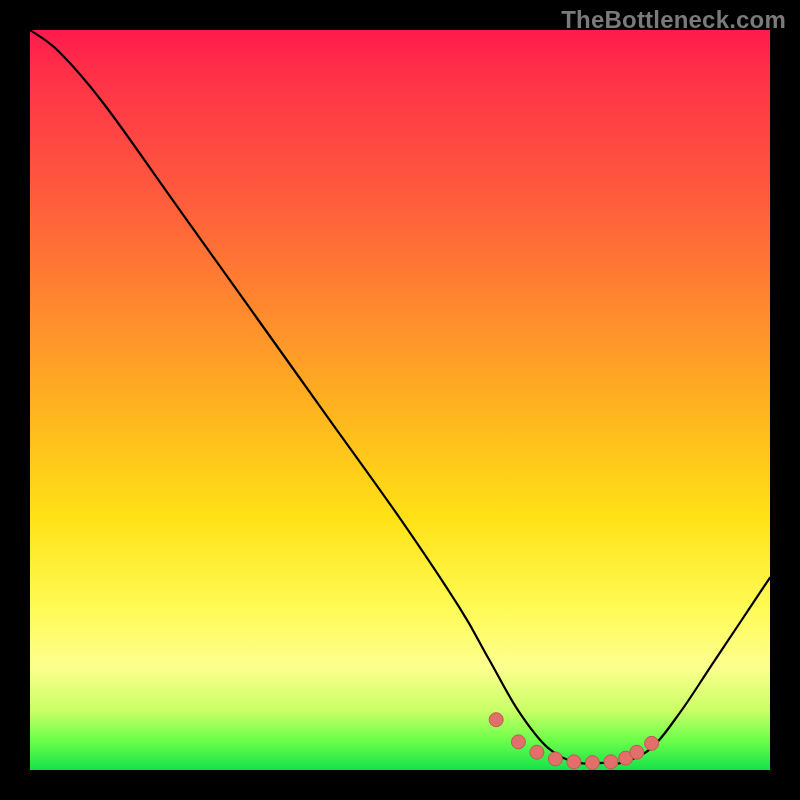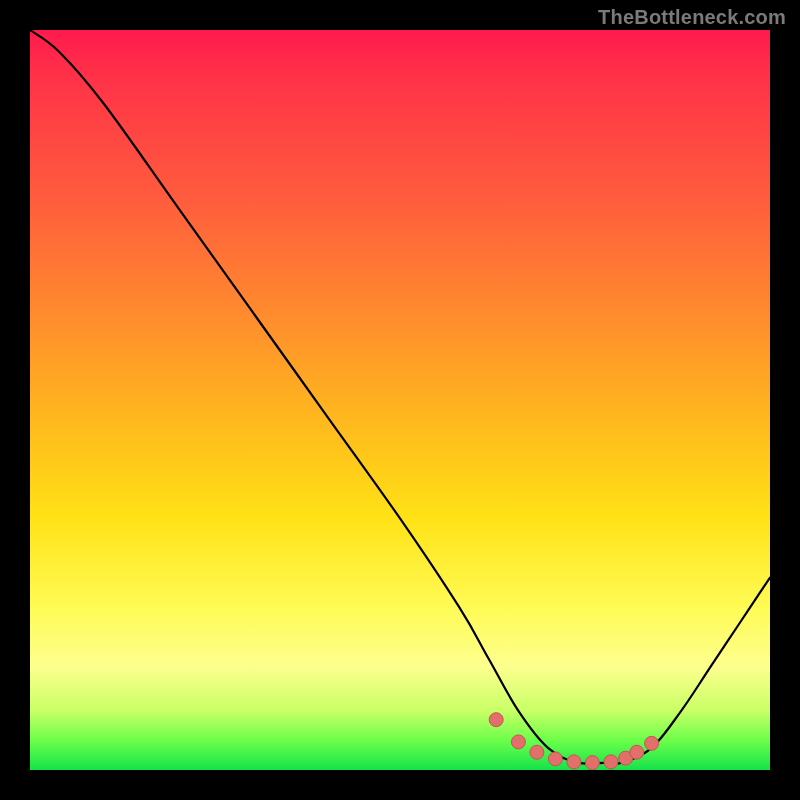--- a/index.html
+++ b/index.html
@@ -42,21 +42,21 @@
   .curve-svg {
     position: absolute;
     left: 0;
     top: 0;
   }
   .watermark {
     position: absolute;
     top: 6px;
     right: 14px;
     color: #7a7a7a;
-    font-size: 20px;
+    font-size: 24px;
     font-weight: 600;
     letter-spacing: 0.2px;
     user-select: none;
   }
 </style>
 </head>
 <body>
 
 <div class="frame">
 

